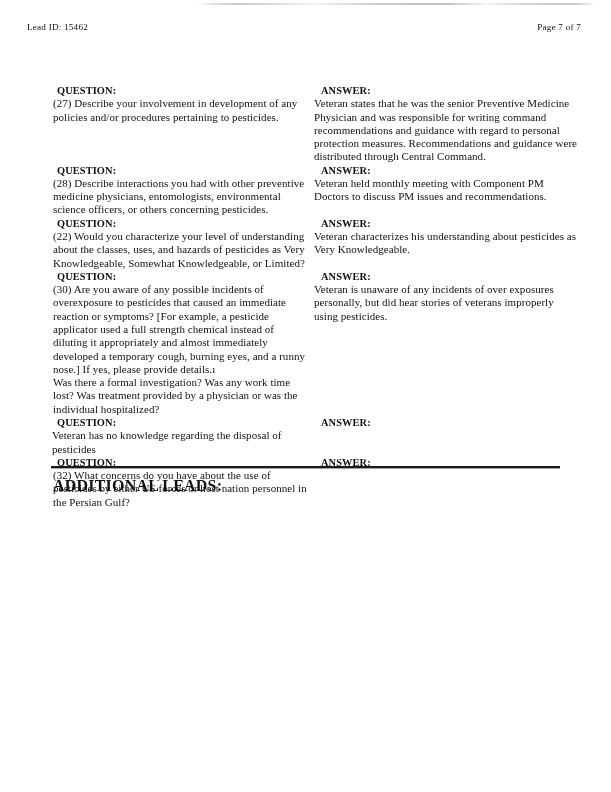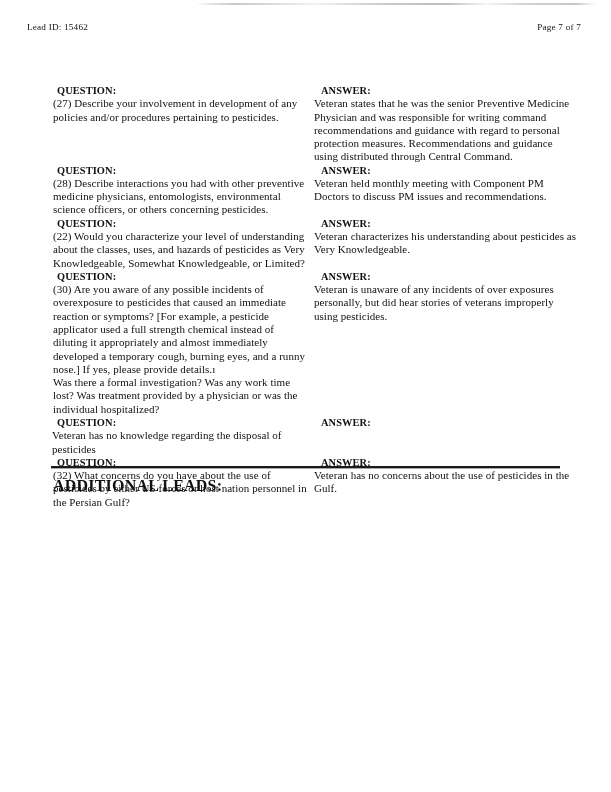--- a/index.html
+++ b/index.html
@@ -185,21 +185,21 @@
       </div>
       <div class="col-a">
         <div class="qa-label answer-label">ANSWER:</div>
       </div>
     </div>
     <div class="qa-row">
       <div class="col-q">
         <div class="qa-text q-text">(27)  Describe your involvement in development of any policies and/or procedures pertaining to pesticides.</div>
       </div>
       <div class="col-a">
-        <div class="qa-text a-text">Veteran states that he was the senior Preventive Medicine Physician and was responsible for writing command recommendations and guidance with regard to personal protection measures.  Recommendations and guidance using distributed through Central Command.</div>
+        <div class="qa-text a-text">Veteran states that he was the senior Preventive Medicine Physician and was responsible for writing command recommendations and guidance with regard to personal protection measures.  Recommendations and guidance were distributed through Central Command.</div>
       </div>
     </div>
 
     <div class="qa-row">
       <div class="col-q">
         <div class="qa-label">QUESTION:</div>
       </div>
       <div class="col-a">
         <div class="qa-label answer-label">ANSWER:</div>
       </div>
@@ -267,23 +267,20 @@
         <div class="qa-label">QUESTION:</div>
       </div>
       <div class="col-a">
         <div class="qa-label answer-label">ANSWER:</div>
       </div>
     </div>
     <div class="qa-row">
       <div class="col-q">
         <div class="qa-text q-text">(32)  What concerns do you have about the use of pesticides by either US forces or host nation personnel in the Persian Gulf?</div>
       </div>
-      <div class="col-a">
-        <div class="qa-text a-text">Veteran has no concerns about the use of pesticides in the Gulf.</div>
-      </div>
     </div>
 
   </div>
 
   <div class="bottom-rule"></div>
   <div class="additional-leads">ADDITIONAL LEADS:</div>
 
   <div class="blank-area"></div>
 
 </div>

